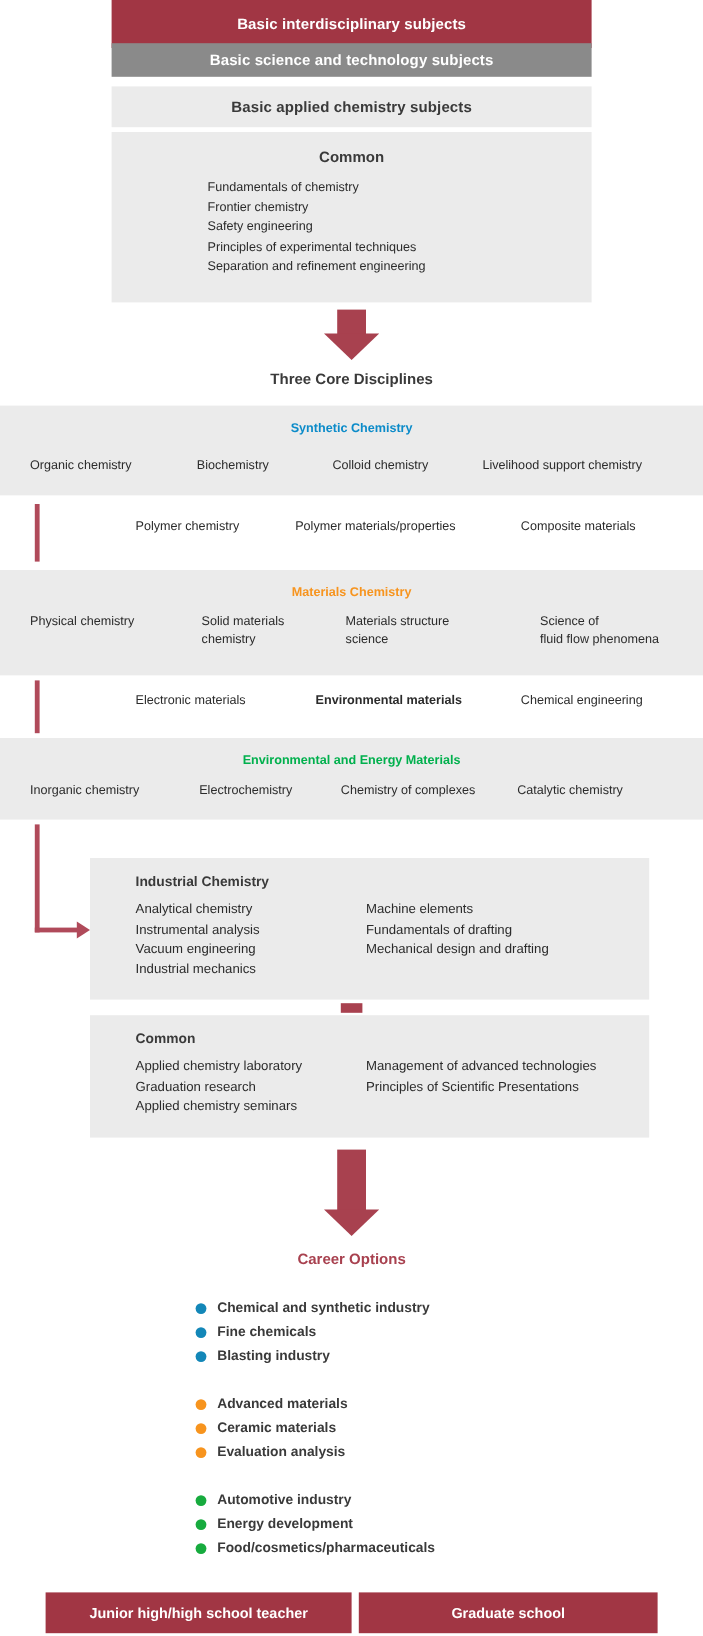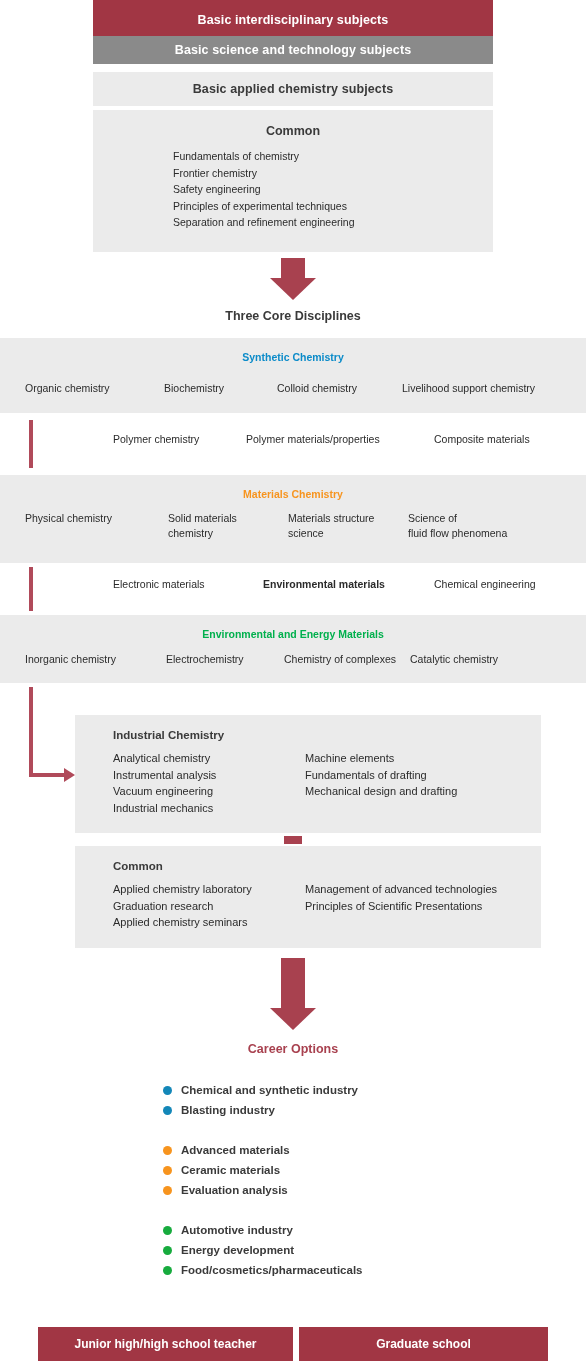--- a/index.html
+++ b/index.html
@@ -167,41 +167,41 @@
 
   <div class="band" style="top:475px;height:88px;">
     <div class="band-title" style="color:#f7941e;">Materials Chemistry</div>
   </div>
   <div class="band-row" style="top:511px;height:34px;">
     <div class="cell" style="left:25px;">Physical chemistry</div>
     <div class="cell" style="left:168px;white-space:pre-line;">Solid materials
 chemistry</div>
     <div class="cell" style="left:288px;white-space:pre-line;">Materials structure
 science</div>
-    <div class="cell" style="left:408px;white-space:pre-line;">Science of
+    <div class="cell" style="left:450px;white-space:pre-line;">Science of
 fluid flow phenomena</div>
   </div>
 
   <div class="subrow" style="top:563px;height:52px;">
     <div class="vbar" style="left:29px;top:4px;height:44px;"></div>
   </div>
   <div class="band-row" style="top:577px;height:20px;">
     <div class="cell" style="left:113px;">Electronic materials</div>
     <div class="cell" style="left:263px;font-weight:bold;">Environmental materials</div>
     <div class="cell" style="left:434px;">Chemical engineering</div>
   </div>
 
   <div class="band" style="top:615px;height:68px;">
     <div class="band-title" style="color:#00b04d;">Environmental and Energy Materials</div>
   </div>
   <div class="band-row" style="top:652px;height:20px;">
     <div class="cell" style="left:25px;">Inorganic chemistry</div>
     <div class="cell" style="left:166px;">Electrochemistry</div>
     <div class="cell" style="left:284px;">Chemistry of complexes</div>
-    <div class="cell" style="left:410px;">Catalytic chemistry</div>
+    <div class="cell" style="left:431px;">Catalytic chemistry</div>
   </div>
 
   <div>
     <div class="elbow-v" style="left:29px;top:687px;height:90px;"></div>
     <div class="elbow-h" style="left:29px;top:773px;width:36px;"></div>
     <div class="elbow-head" style="left:64px;top:768px;"></div>
   </div>
 
   <div class="panel" style="top:715px;height:118px;">
     <div class="panel-title">Industrial Chemistry</div>
@@ -245,20 +245,24 @@
 
   <div class="career-list" style="top:1080px;">
 
     <div>
       <div class="career-item">
         <span class="dot" style="background:#1387b8;"></span>
         <span>Chemical and synthetic industry</span>
       </div>
       <div class="career-item">
         <span class="dot" style="background:#1387b8;"></span>
+        <span>Fine chemicals</span>
+      </div>
+      <div class="career-item">
+        <span class="dot" style="background:#1387b8;"></span>
         <span>Blasting industry</span>
       </div>
     </div>
 
     <div class="career-gap"></div>
 
     <div>
       <div class="career-item">
         <span class="dot" style="background:#f7941e;"></span>
         <span>Advanced materials</span>

